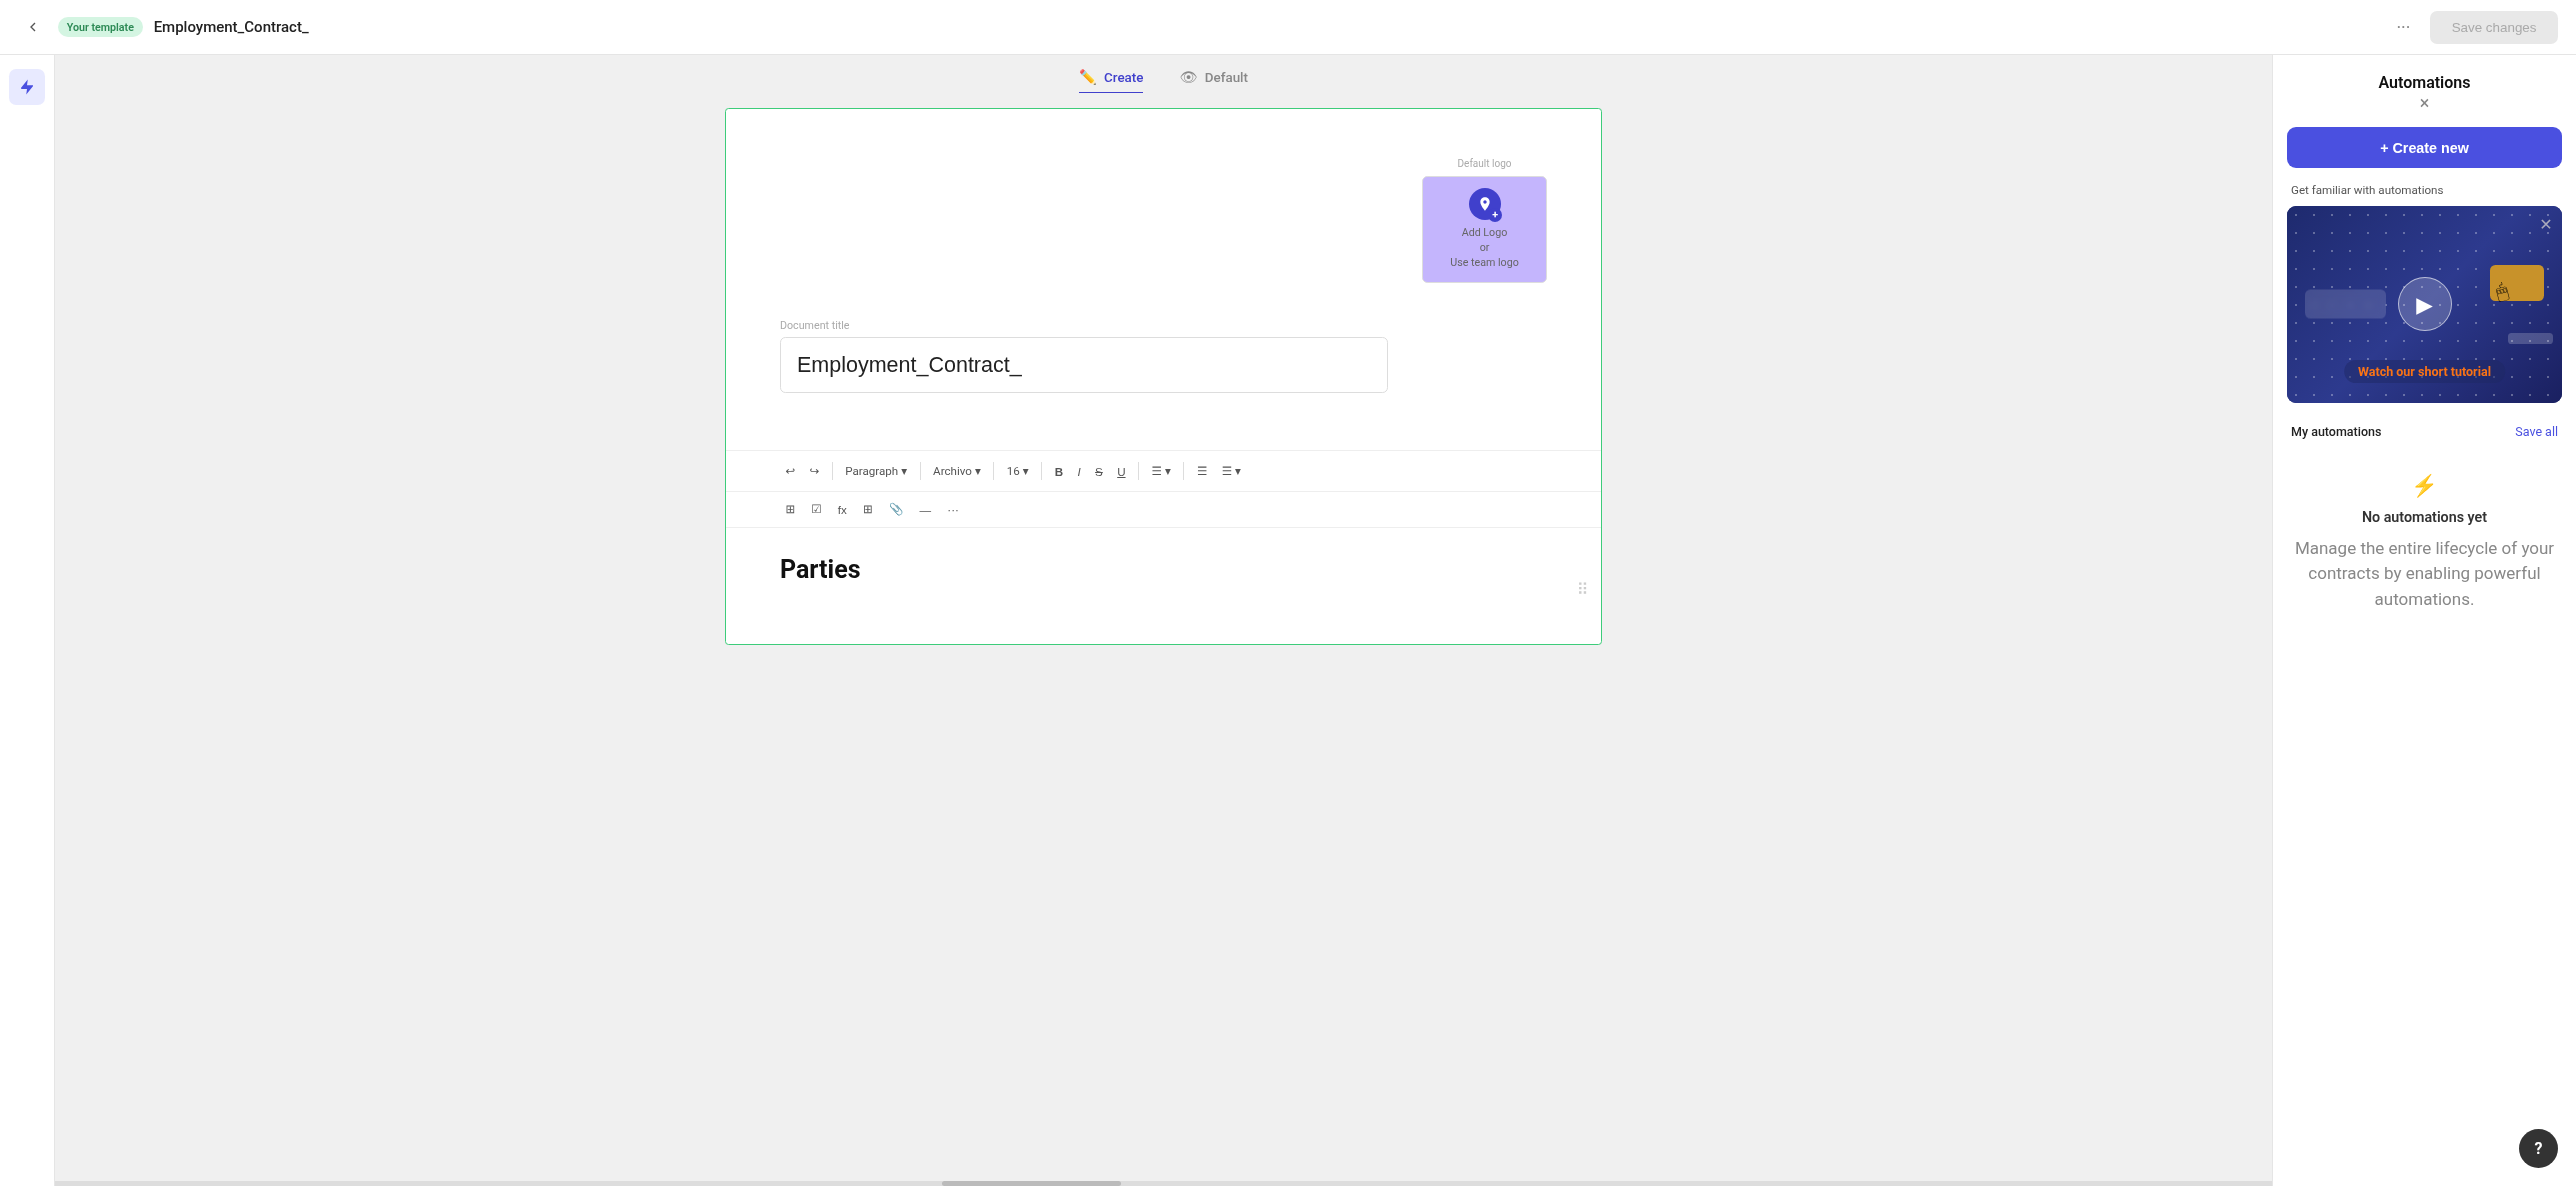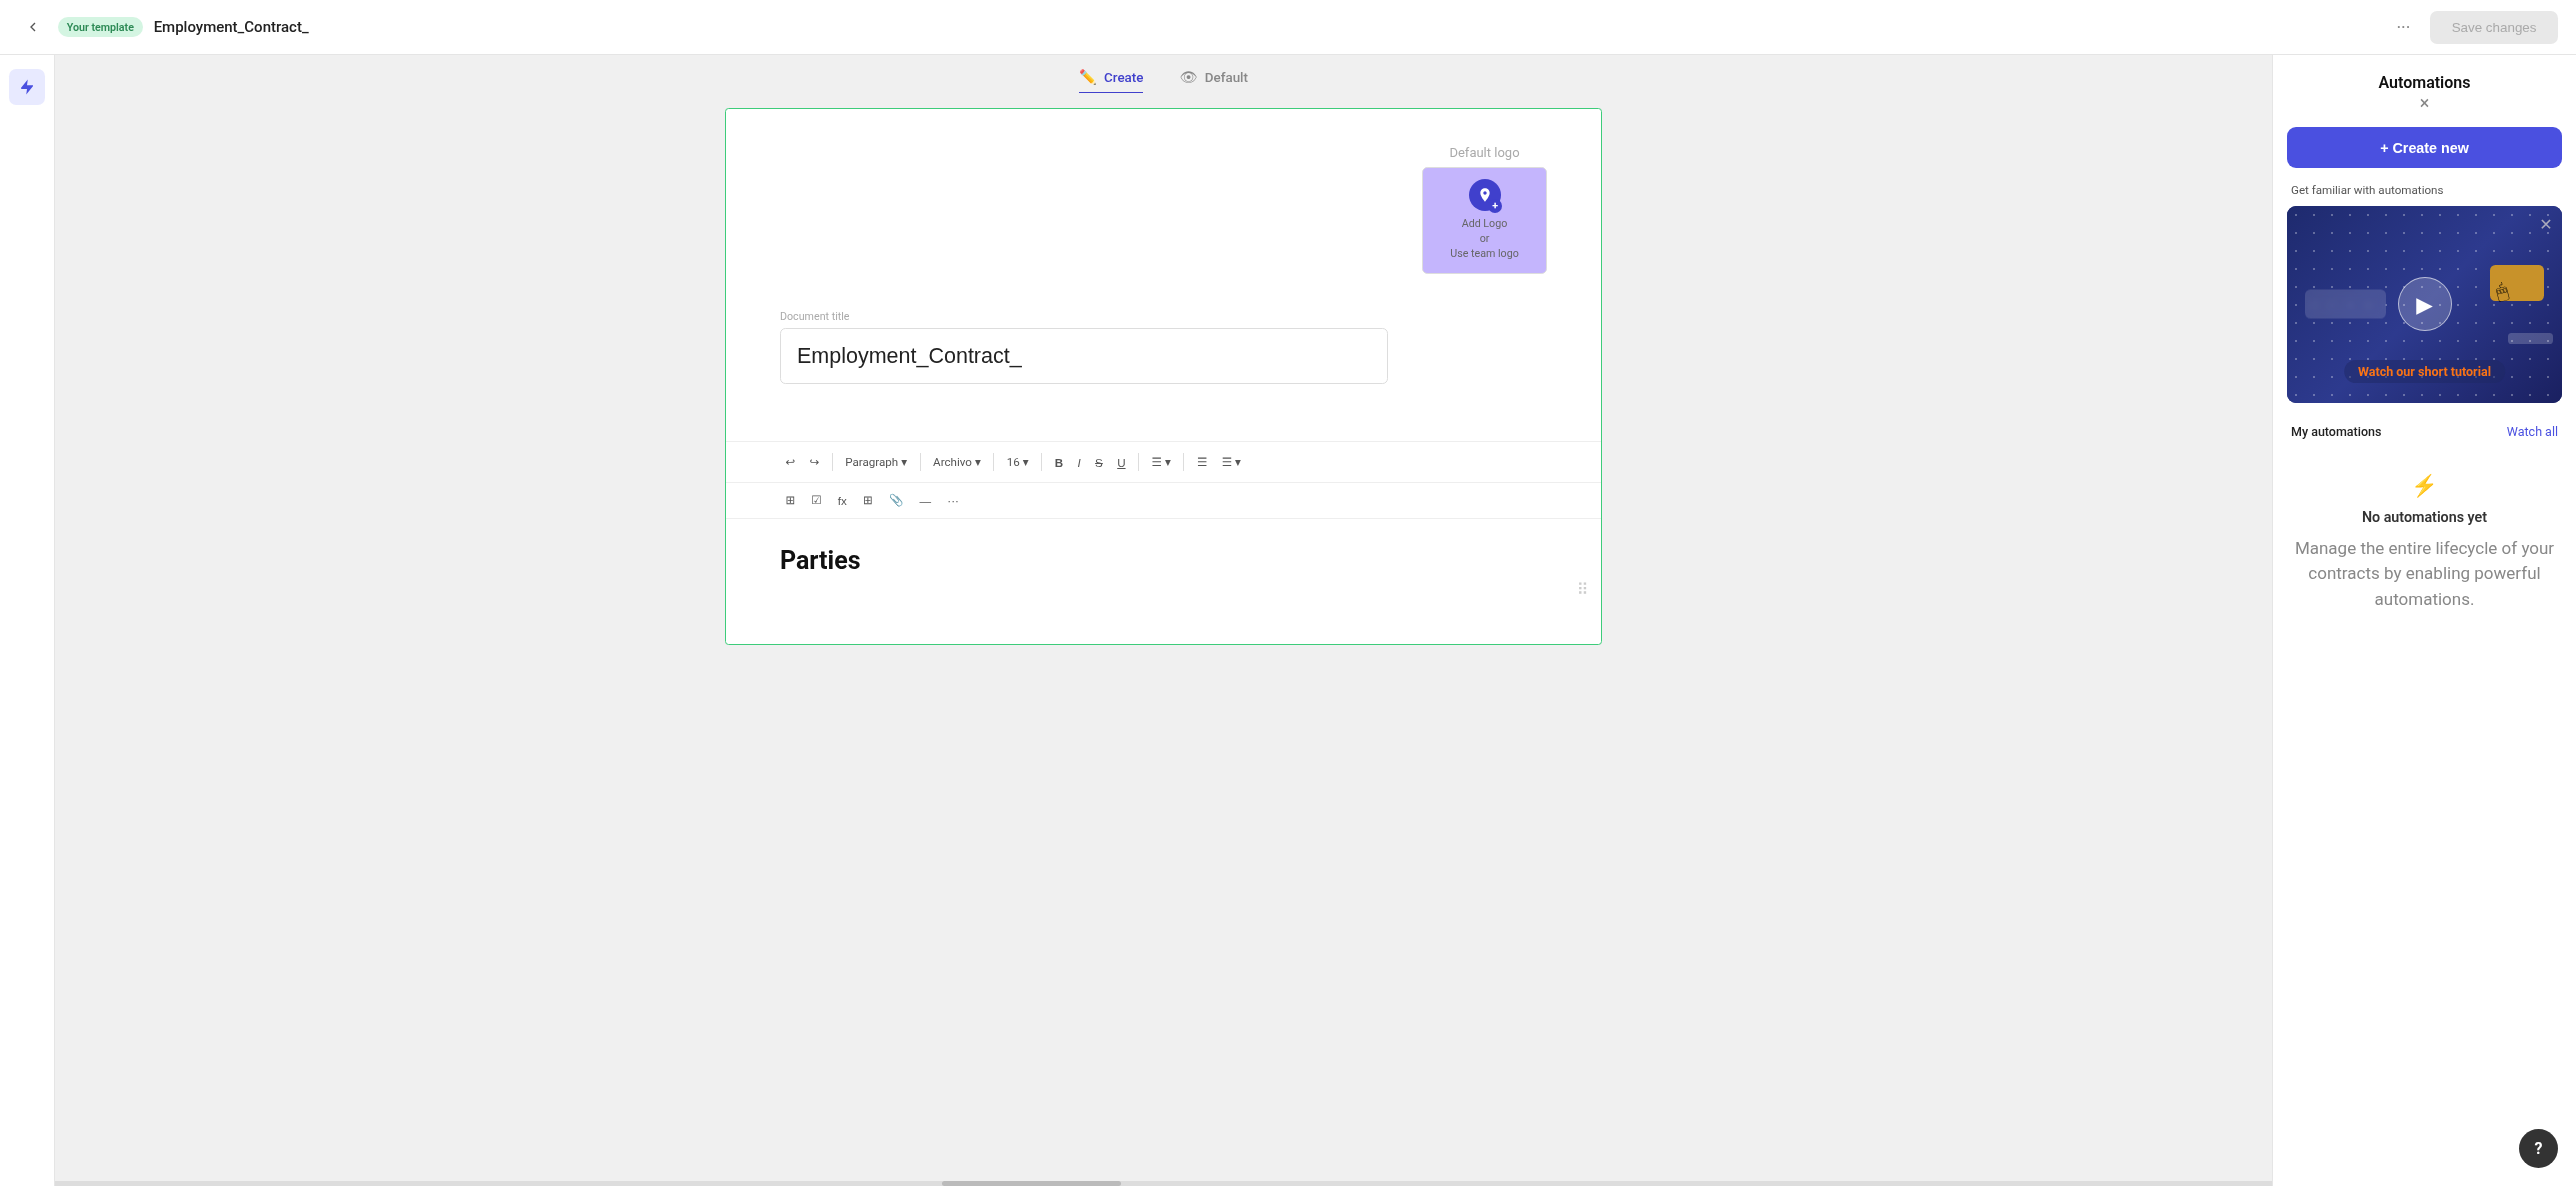--- a/index.html
+++ b/index.html
@@ -82,21 +82,21 @@
     }
 
     
     .doc-header-row {
       display: flex; justify-content: flex-end; margin-bottom: 36px;
     }
     .logo-box {
       display: flex; flex-direction: column; align-items: center;
     }
     .logo-label {
-      font-size: 13px; color: #aaa; margin-bottom: 7.2px;
+      font-size: 10px; color: #aaa; margin-bottom: 7.2px; margin-top: 13px;
     }
     .logo-upload-box {
       width: 125px; height: 107px; border: 0.9px solid #ddd; border-radius: 5.4px;
       display: flex; flex-direction: column; align-items: center; justify-content: center;
       gap: 5.4px; cursor: pointer; background: #c4b5fd;
     }
     .logo-upload-icon {
       width: 32px; height: 32px; border-radius: 50%; background: #4040cc;
       display: flex; align-items: center; justify-content: center;
       color: #fff; font-size: 18px; position: relative;
@@ -429,21 +429,21 @@
 
       <div class="tutorial-cursor">🖱</div>
 
       <div class="tutorial-play">▶</div>
 
       <div class="tutorial-label">Watch our short tutorial</div>
     </div>
 
     <div class="my-automations-row">
       <div class="my-automations-label">My automations</div>
-      <a class="view-all-link">Watch all</a>
+      <a class="view-all-link">Save all</a>
     </div>
 
     <div class="empty-state">
       <div class="empty-icon">⚡</div>
       <div class="empty-title">No automations yet</div>
       <div class="empty-desc">Manage the entire lifecycle of your contracts by enabling powerful automations.</div>
     </div>
 
   </div>
 

